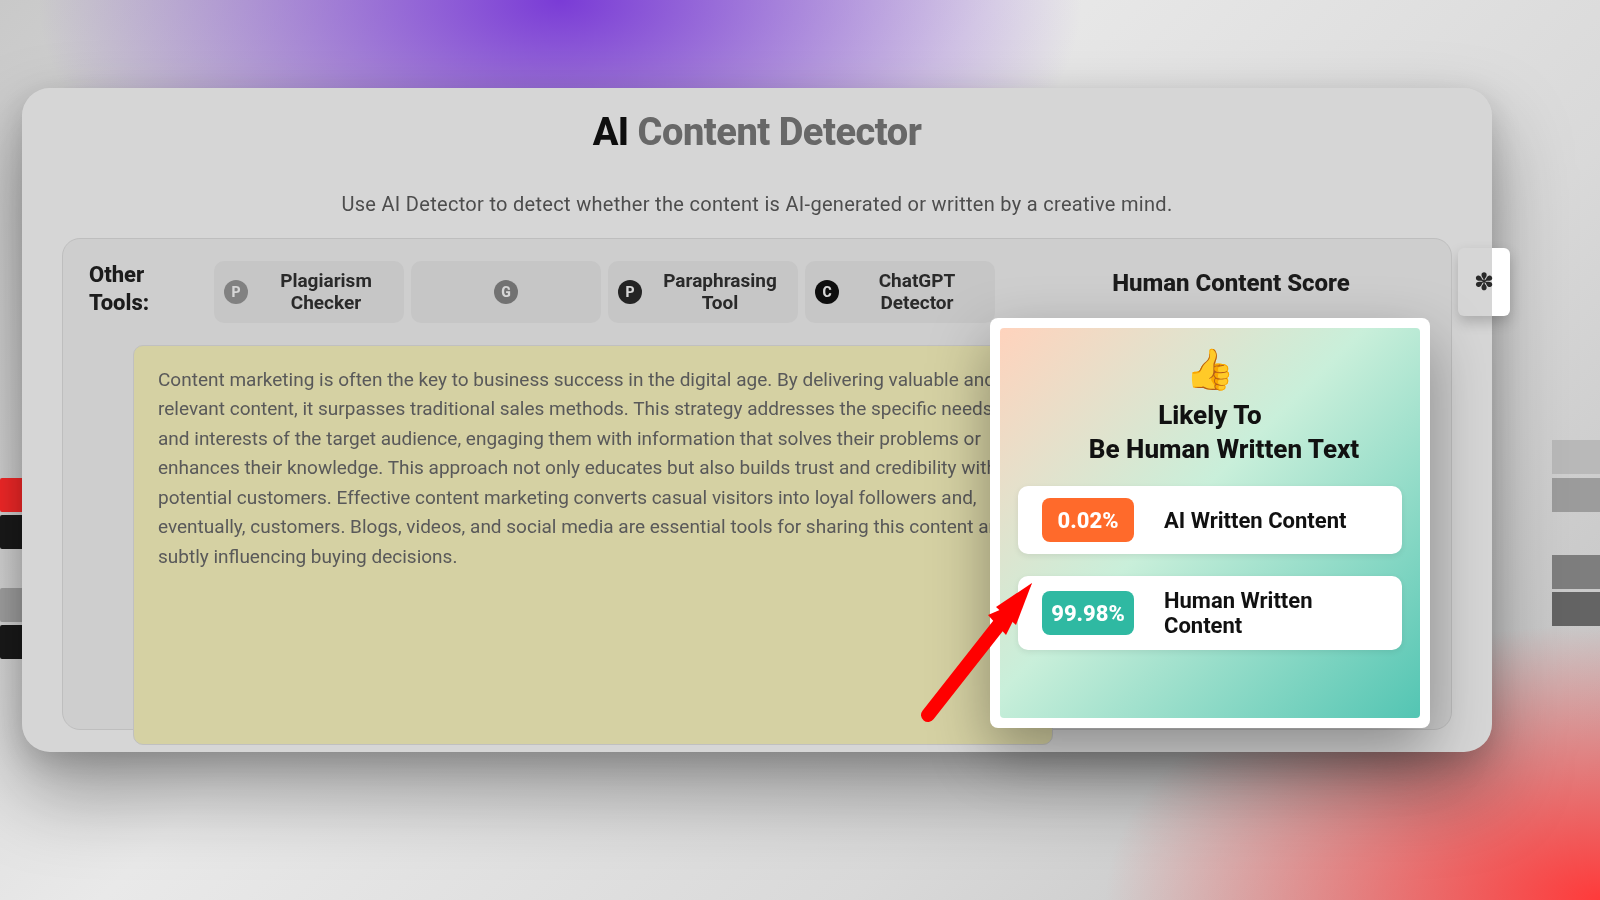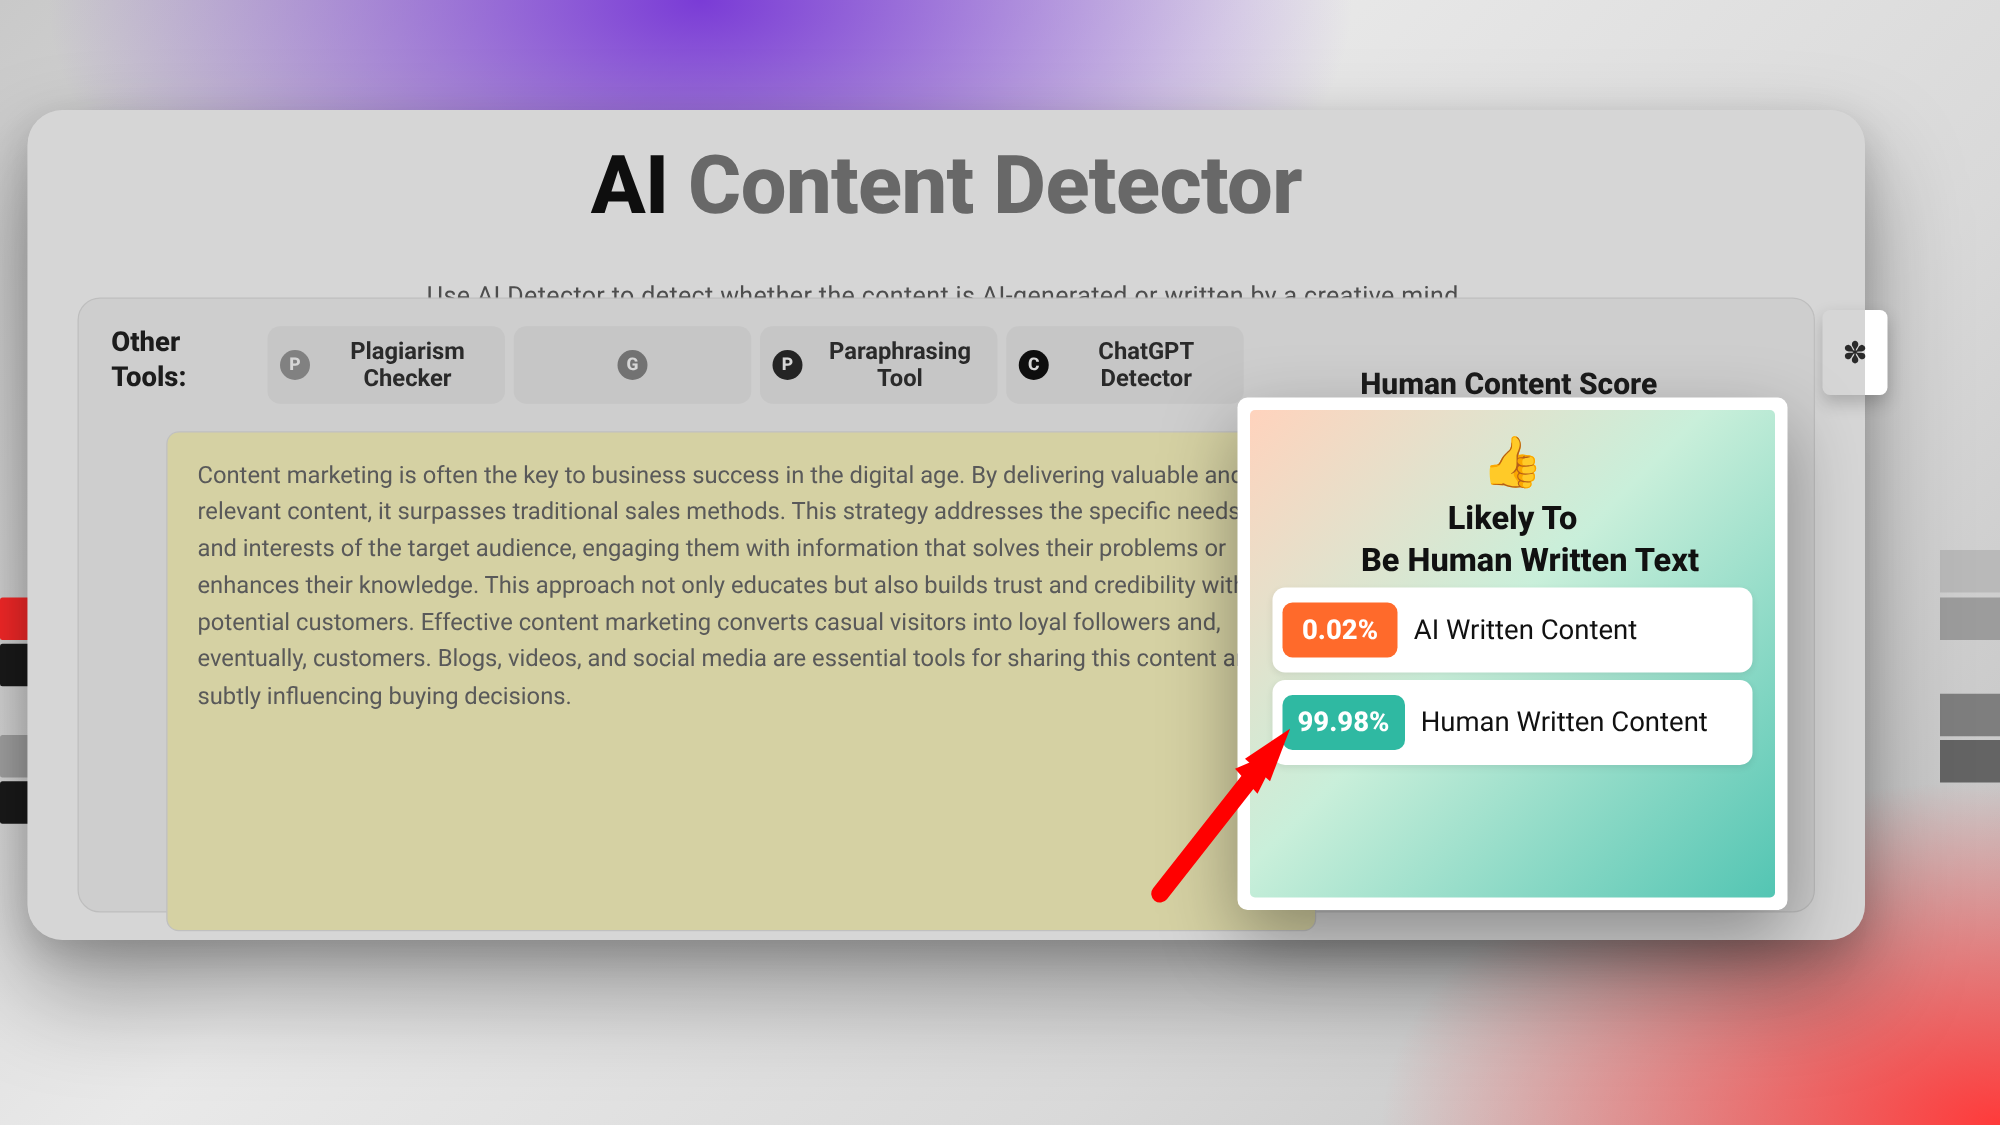--- a/index.html
+++ b/index.html
@@ -32,21 +32,21 @@
     background:#ffffff;
     border-radius:28px;
     box-shadow: 0 40px 80px rgba(0,0,0,0.35), 0 10px 30px rgba(0,0,0,0.15);
     overflow:visible;
   }
   .card::after{ 
     content:""; position:absolute; inset:0; border-radius:28px;
     background:rgba(0,0,0,0.16); pointer-events:none;
   }
 
-  .title { text-align:center; padding-top:22px; font-size:65px; font-weight:800; letter-spacing:-0.5px; }
+  .title { text-align:center; padding-top:22px; font-size:38px; font-weight:800; letter-spacing:-0.5px; }
   .title .accent { color:#111; }
   .title .rest   { color:#7c7c7c; }
   .subtitle { text-align:center; margin-top:38px; color:#5c5c5c; font-size:20px; letter-spacing:0.3px; }
 
   .panel {
     position:absolute; left:40px; right:40px; top:150px; bottom:22px;
     background:#f6f6f6; border:1px solid #e3e3e3; border-radius:18px;
     padding:22px 26px;
   }
 
@@ -62,22 +62,22 @@
     width:24px; height:24px; border-radius:50%;
     display:inline-flex; align-items:center; justify-content:center;
     font-size:14px; font-weight:800; color:#fff; flex:0 0 24px;
   }
   .badge.b-p  { background:#9a9a9a; }
   .badge.b-g  { background:#888; }
   .badge.b-p2 { background:#2b2b2b; }
   .badge.b-c  { background:#111; }
 
   .score-title {
-    position:absolute; top:30px; right:84px; width:320px;
-    text-align:center; font-size:24px; font-weight:800; color:#222;margin-top:24px;
+    position:absolute; top:30px; right:60px; width:320px;
+    text-align:center; font-size:24px; font-weight:800; color:#222;
   }
 
   .text-box {
     position:absolute; left:26px; top:106px;
     width:920px; height:400px;
     background:#fef9c3; border:1px solid #e5e5e5; border-radius:10px;
     padding:19px 24px;
     font-size:19px; line-height:1.55; color:#6b6b6b;margin-left:44px;
   }
 
@@ -95,32 +95,32 @@
     background: linear-gradient(135deg, #ffd3bd 0%, #c9efda 45%, #53c5b3 100%);
     display:flex; flex-direction:column; align-items:center;
     padding:18px 18px 20px;
   }
   .thumb { font-size:40px; line-height:1; margin-top:4px; }
   .likely { font-size:26px; font-weight:800; color:#111; margin-top:10px; text-align:center; }
   .likely2{ font-size:26px; font-weight:800; color:#111; margin-top:4px; text-align:center;margin-left:28px; }
 
   .score-row {
     width:100%; background:#fff; border-radius:10px;
-    display:flex; align-items:center; gap:13px;
-    padding:12px 8px; margin-top:6px;
+    display:flex; align-items:center; gap:30px;
+    padding:12px 24px; margin-top:22px;
     box-shadow: 0 2px 6px rgba(0,0,0,0.08);
   }
   .pct {
     min-width:92px; height:44px; border-radius:8px;
     display:flex; align-items:center; justify-content:center;
     font-size:22px; font-weight:800; color:#fff; padding:0 12px;
   }
   .pct.orange { background:#ff6a2b; }
   .pct.teal   { background:#2fb9a2; }
-  .score-label { font-size:22px; font-weight:400; color:#111; }
+  .score-label { font-size:22px; font-weight:700; color:#111; }
 
   
   .arrow {
     position:absolute; z-index:6;
     left:908px; top:565px;
     width:140px; height:160px; pointer-events:none;
   }
 
   
   .float-tab {

